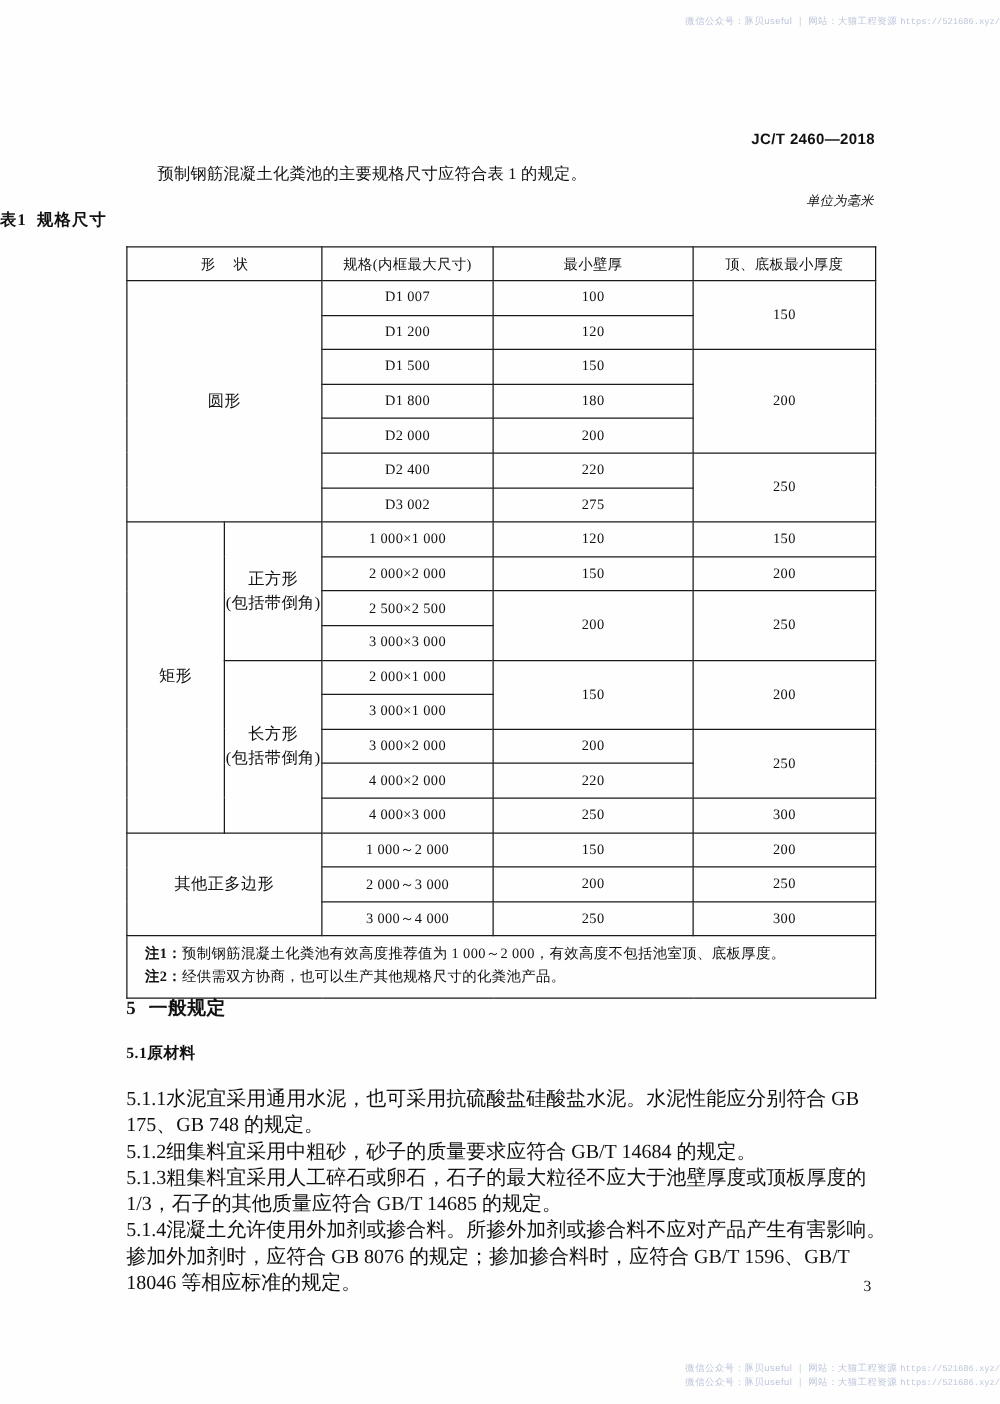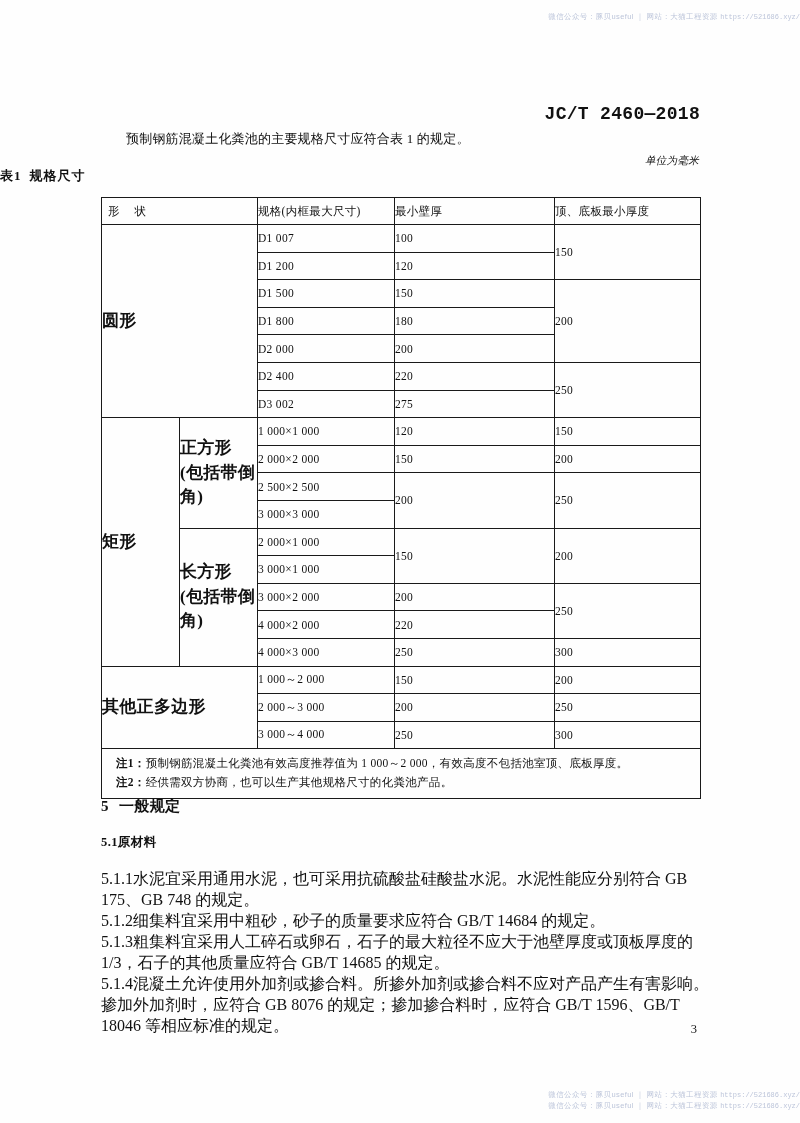--- a/index.html
+++ b/index.html
@@ -42,22 +42,22 @@
   }
   .watermark.top { top: 12px; }
   .watermark.bottom-1 { top: 1090px; }
   .watermark.bottom-2 { top: 1101px; }
 
   
   .std-header {
     position: absolute;
     top: 104px;
     right: 100px;
-    font-family: Liberation Mono, monospace;
-    font-size: 18px;
+    font-family: Liberation Sans, sans-serif;
+    font-size: 12px;
     font-weight: bold;
     letter-spacing: 0.3px;
   }
 
   
   .intro {
     position: absolute;
     top: 130px;
     left: 126px;
     font-size: 13px;
@@ -91,35 +91,35 @@
     left: 101px;
     width: 599px;
   }
   table.spec {
     border-collapse: collapse;
     width: 599px;
     table-layout: fixed;
   }
   table.spec td, table.spec th {
     border: 1px solid #1a1a1a;
+    text-align: center;
     vertical-align: middle;
     font-weight: normal;
     font-size: 11.5px;
     padding: 0;
     letter-spacing: 0.3px;
   }
   table.spec tr.head td {
     height: 26px;
     font-size: 11.5px;
   }
   table.spec td.body-cell { height: 26.6px; }
   table.spec td.shape {
-    font-size: 17px;
+    font-size: 13px;
     line-height: 1.45;
-    font-weight: bold;
   }
   .hdr-shape { letter-spacing: 6px; padding-left: 6px; }
 
   .note-cell {
     text-align: left !important;
     padding: 5px 0 6px 14px !important;
     font-size: 10.8px;
     line-height: 1.62;
     letter-spacing: 0.2px;
   }

